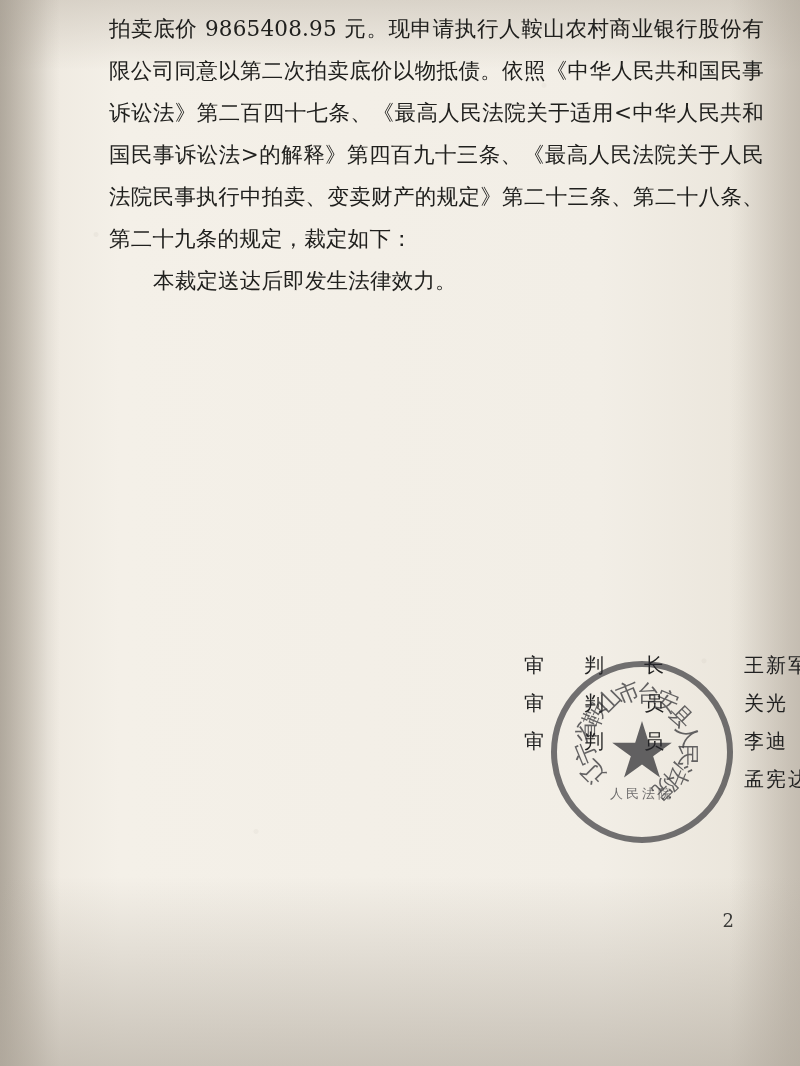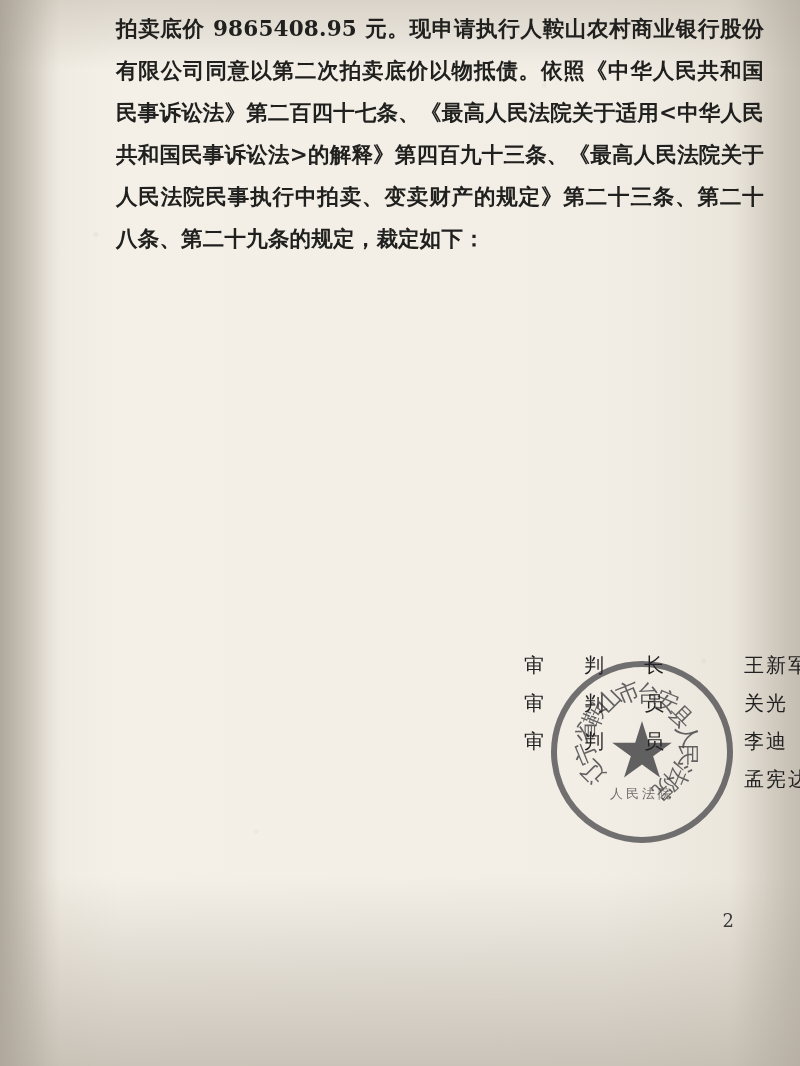--- a/index.html
+++ b/index.html
@@ -56,23 +56,22 @@
     left: 104px;
     top: 8px;
     width: 660px;
     font-size: 21.5px;
     line-height: 42px;
     color: #20201e;
     letter-spacing: 0.2px;
     text-align: justify;
   }
   .para {
-    margin: 0 0 0 12px;
+    margin: 0 0 0 5px;
     text-indent: 0;
-    font-weight: bold;
   }
   .para.indent {
     text-indent: 44px;
   }
 
   
   .sig-block {
     position: absolute;
     left: 104px;
     top: 646px;
@@ -182,20 +181,21 @@
 <div class="page">
 
   <div class="shade-top"></div>
   <div class="shade-left"></div>
   <div class="shade-right"></div>
   <div class="shade-bottom"></div>
   <div class="grain"></div>
 
   <div class="body-text">
     <p class="para">拍卖底价 9865408.95 元。现申请执行人鞍山农村商业银行股份有限公司同意以第二次拍卖底价以物抵债。依照《中华人民共和国民事诉讼法》第二百四十七条、《最高人民法院关于适用&lt;中华人民共和国民事诉讼法&gt;的解释》第四百九十三条、《最高人民法院关于人民法院民事执行中拍卖、变卖财产的规定》第二十三条、第二十八条、第二十九条的规定，裁定如下：</p>
+    <p class="para indent">本裁定送达后即发生法律效力。</p>
   </div>
 
   <div class="sig-block">
     <div class="sig-row">
       <span class="sig-label">审　判　长</span>
       <span class="sig-name">王新军</span>
     </div>
     <div class="sig-row">
       <span class="sig-label">审　判　员</span>
       <span class="sig-name">关光</span>

